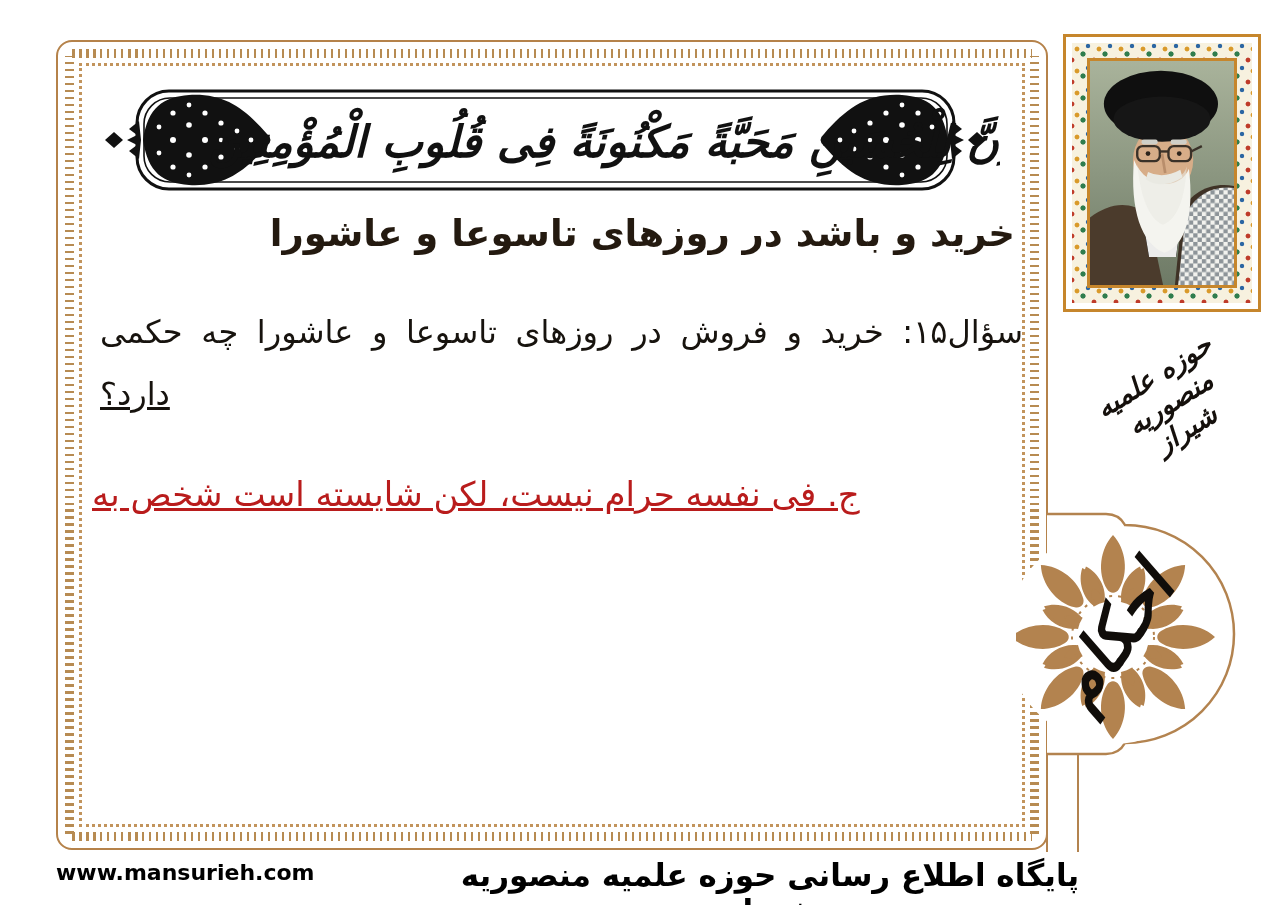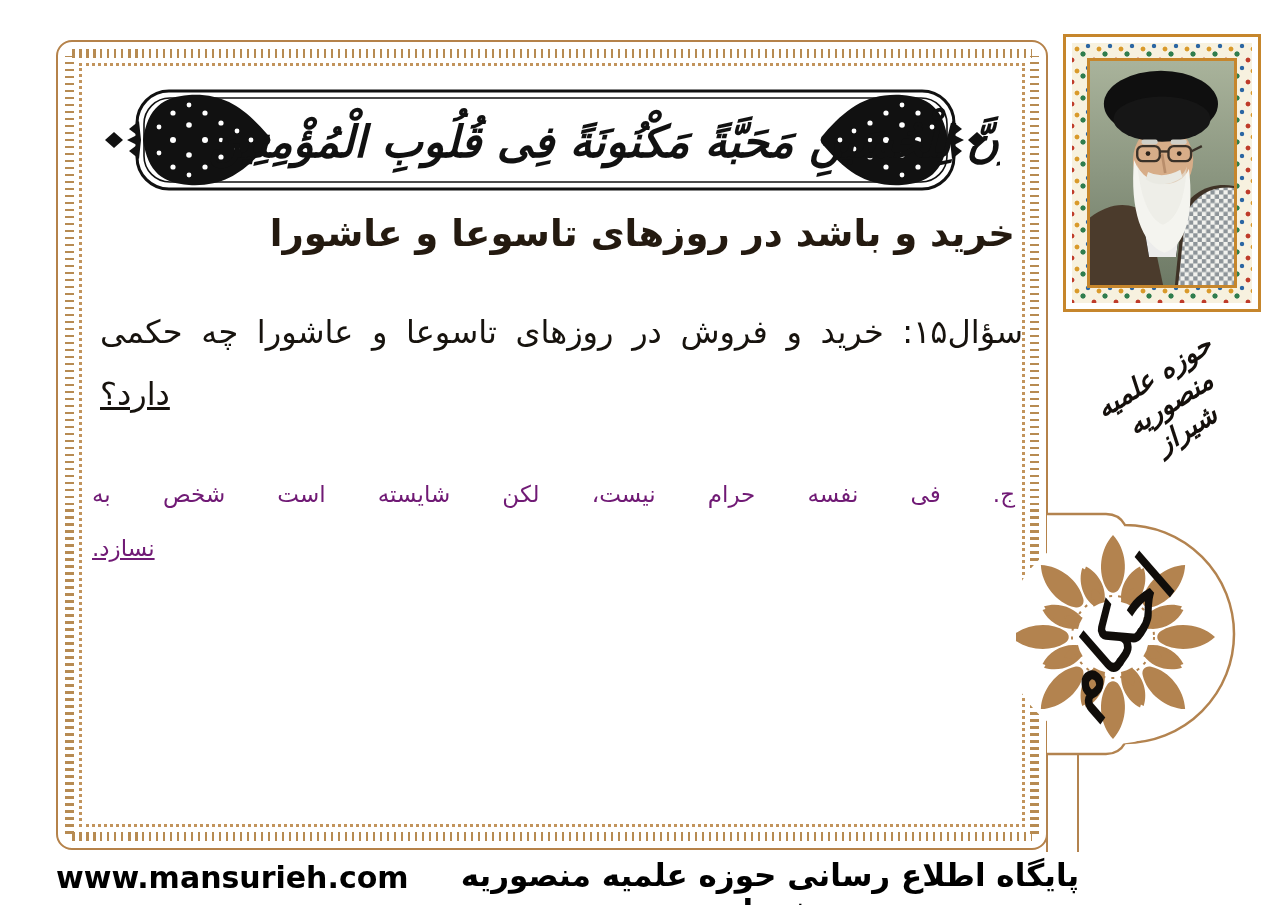--- a/index.html
+++ b/index.html
@@ -28,21 +28,21 @@
   .banner svg{width:100%;height:100%;display:block;}
 
   
   .page-title{
     left:90px;top:212px;width:925px;direction:rtl;text-align:right;
     font-size:37px;font-weight:bold;color:#241a10;letter-spacing:0;
   }
   .question-block{left:92px;top:301px;width:923px;direction:rtl;
     font-size:32px;color:#17130e;line-height:62px;margin-left:8px;}
   .answer-block{left:92px;top:467px;width:923px;direction:rtl;
-    font-size:23px;color:#701a75;line-height:54px;}
+    font-size:34px;color:#b91c1c;line-height:54px;}
   .text-line{text-align:justify;text-align-last:justify;}
   .text-line:last-child{text-align-last:left;text-decoration:underline;}
 
   
   .portrait{left:1063px;top:34px;width:198px;height:278px;border:3px solid #c6862c;
     background:#fff;padding:6px;box-sizing:border-box;}
   .portrait-ornate{width:100%;height:100%;box-sizing:border-box;padding:15px;
     background-color:#f7f1df;
     background-image:
       radial-gradient(circle,#2f7d4e 2.2px,rgba(0,0,0,0) 3px),
@@ -61,21 +61,21 @@
   .seminary-logo .callig{
     transform:rotate(-32deg);direction:rtl;text-align:center;width:160px;
     font-size:27px;line-height:31px;font-weight:bold;font-style:italic;color:#15100c;}
 
   
   .ahkam{left:1016px;top:492px;width:264px;height:368px;}
   .ahkam svg{width:100%;height:100%;display:block;}
   .ahkam text{font-family:"DejaVu Sans", sans-serif;}
 
   
-  .footer-url{left:56px;top:860px;font-size:30px;font-weight:bold;color:#000;
+  .footer-url{left:56px;top:860px;font-size:22px;font-weight:bold;color:#000;
     font-family:"DejaVu Sans", sans-serif;}
   .footer-site{left:450px;top:857px;width:640px;direction:rtl;text-align:center;
     font-size:31px;font-weight:bold;color:#000;}
 </style>
 </head>
 <body>
 
 <div class="abs main-frame">
   <div class="frame-outer"></div>
   <div class="comb comb-top"></div>
@@ -127,21 +127,20 @@
 
 <div class="abs page-title" dir="rtl">خرید و باشد در روزهای تاسوعا و عاشورا</div>
 
 <div class="abs question-block" dir="rtl">
     <div class="text-line">سؤال۱۵: خرید و فروش در روزهای تاسوعا و عاشورا چه حکمی</div>
     <div class="text-line">دارد؟</div>
   </div>
 
 <div class="abs answer-block" dir="rtl">
     <div class="text-line">ج. فی نفسه حرام نیست، لکن شایسته است شخص به</div>
-    <div class="text-line">نسازد.</div>
   </div>
 
 <div class="abs portrait">
   <div class="portrait-ornate">
     <div class="portrait-photo">
       <svg viewBox="0 0 150 208" preserveAspectRatio="xMidYMid slice">
         <defs>
           <linearGradient id="bgGrad" x1="0" y1="0" x2="0" y2="1">
             <stop offset="0" stop-color="#a9b39b"></stop>
               <stop offset="1" stop-color="#6e7a66"></stop>

